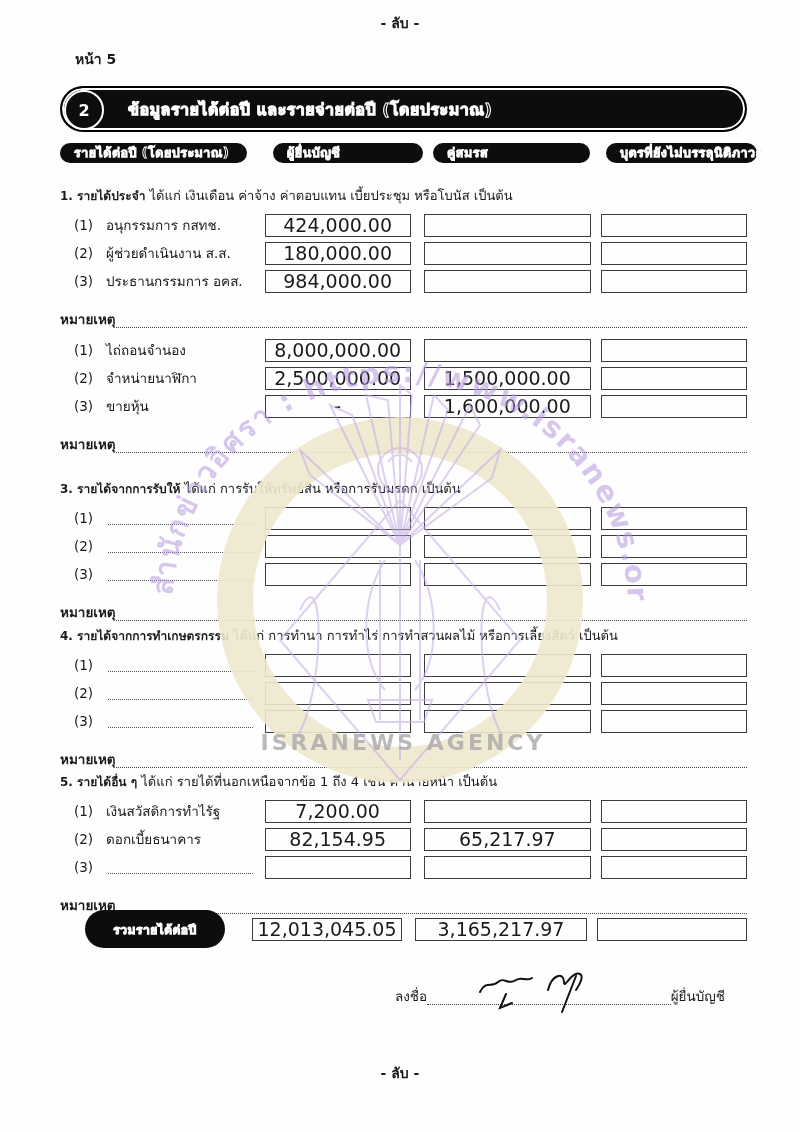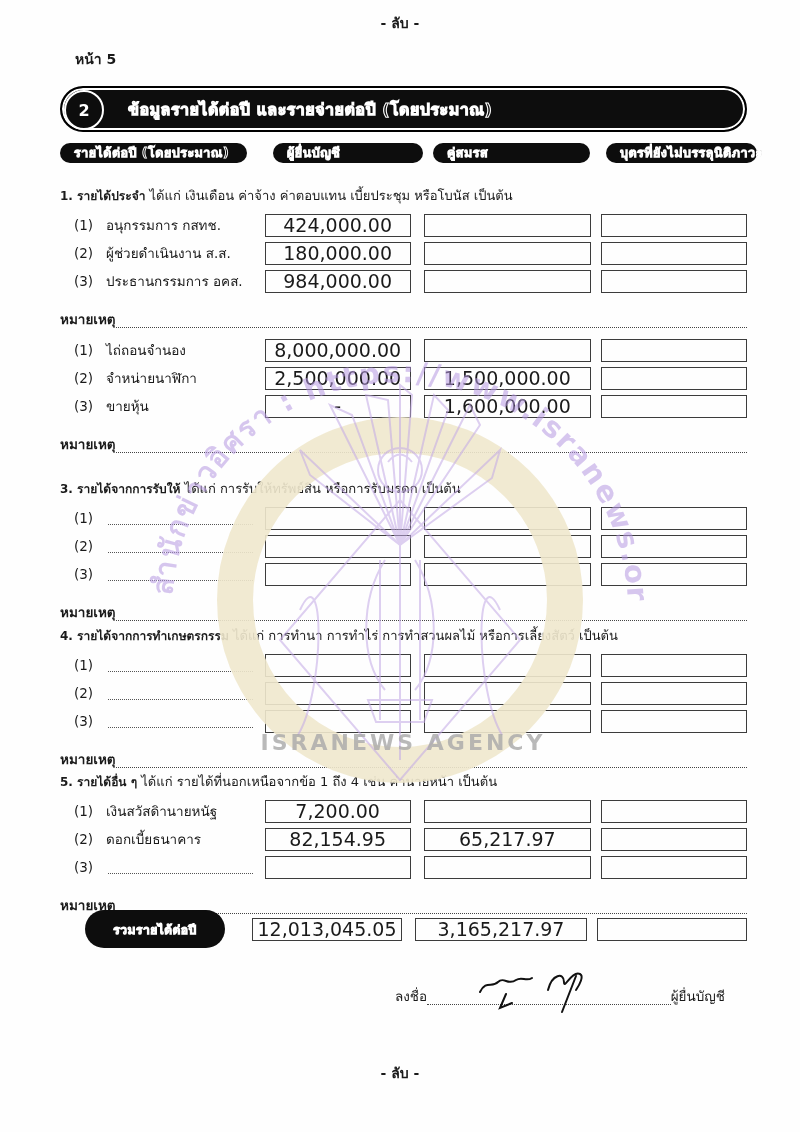--- a/index.html
+++ b/index.html
@@ -317,21 +317,21 @@
         <span class="notes-line"></span>
       </div>
   </div>
 
   <div class="section s5">
     <div class="sec-head"><b>5. รายได้อื่น ๆ</b> <span>ได้แก่ รายได้ที่นอกเหนือจากข้อ 1 ถึง 4 เช่น ค่านายหน้า เป็นต้น</span></div>
     <div class="rows">
       <div class="row">
         <div class="lbl">
             <span class="no">(1)</span>
-            <span>เงินสวัสดิานายหนัฐ</span>
+            <span>เงินสวัสดิการทำไรัฐ</span>
           </div>
         <div class="box bx1">
             <span>7,200.00</span>
           </div>
         <div class="box bx2">
             <span></span>
           </div>
         <div class="box bx3">
             <span></span>
           </div>

